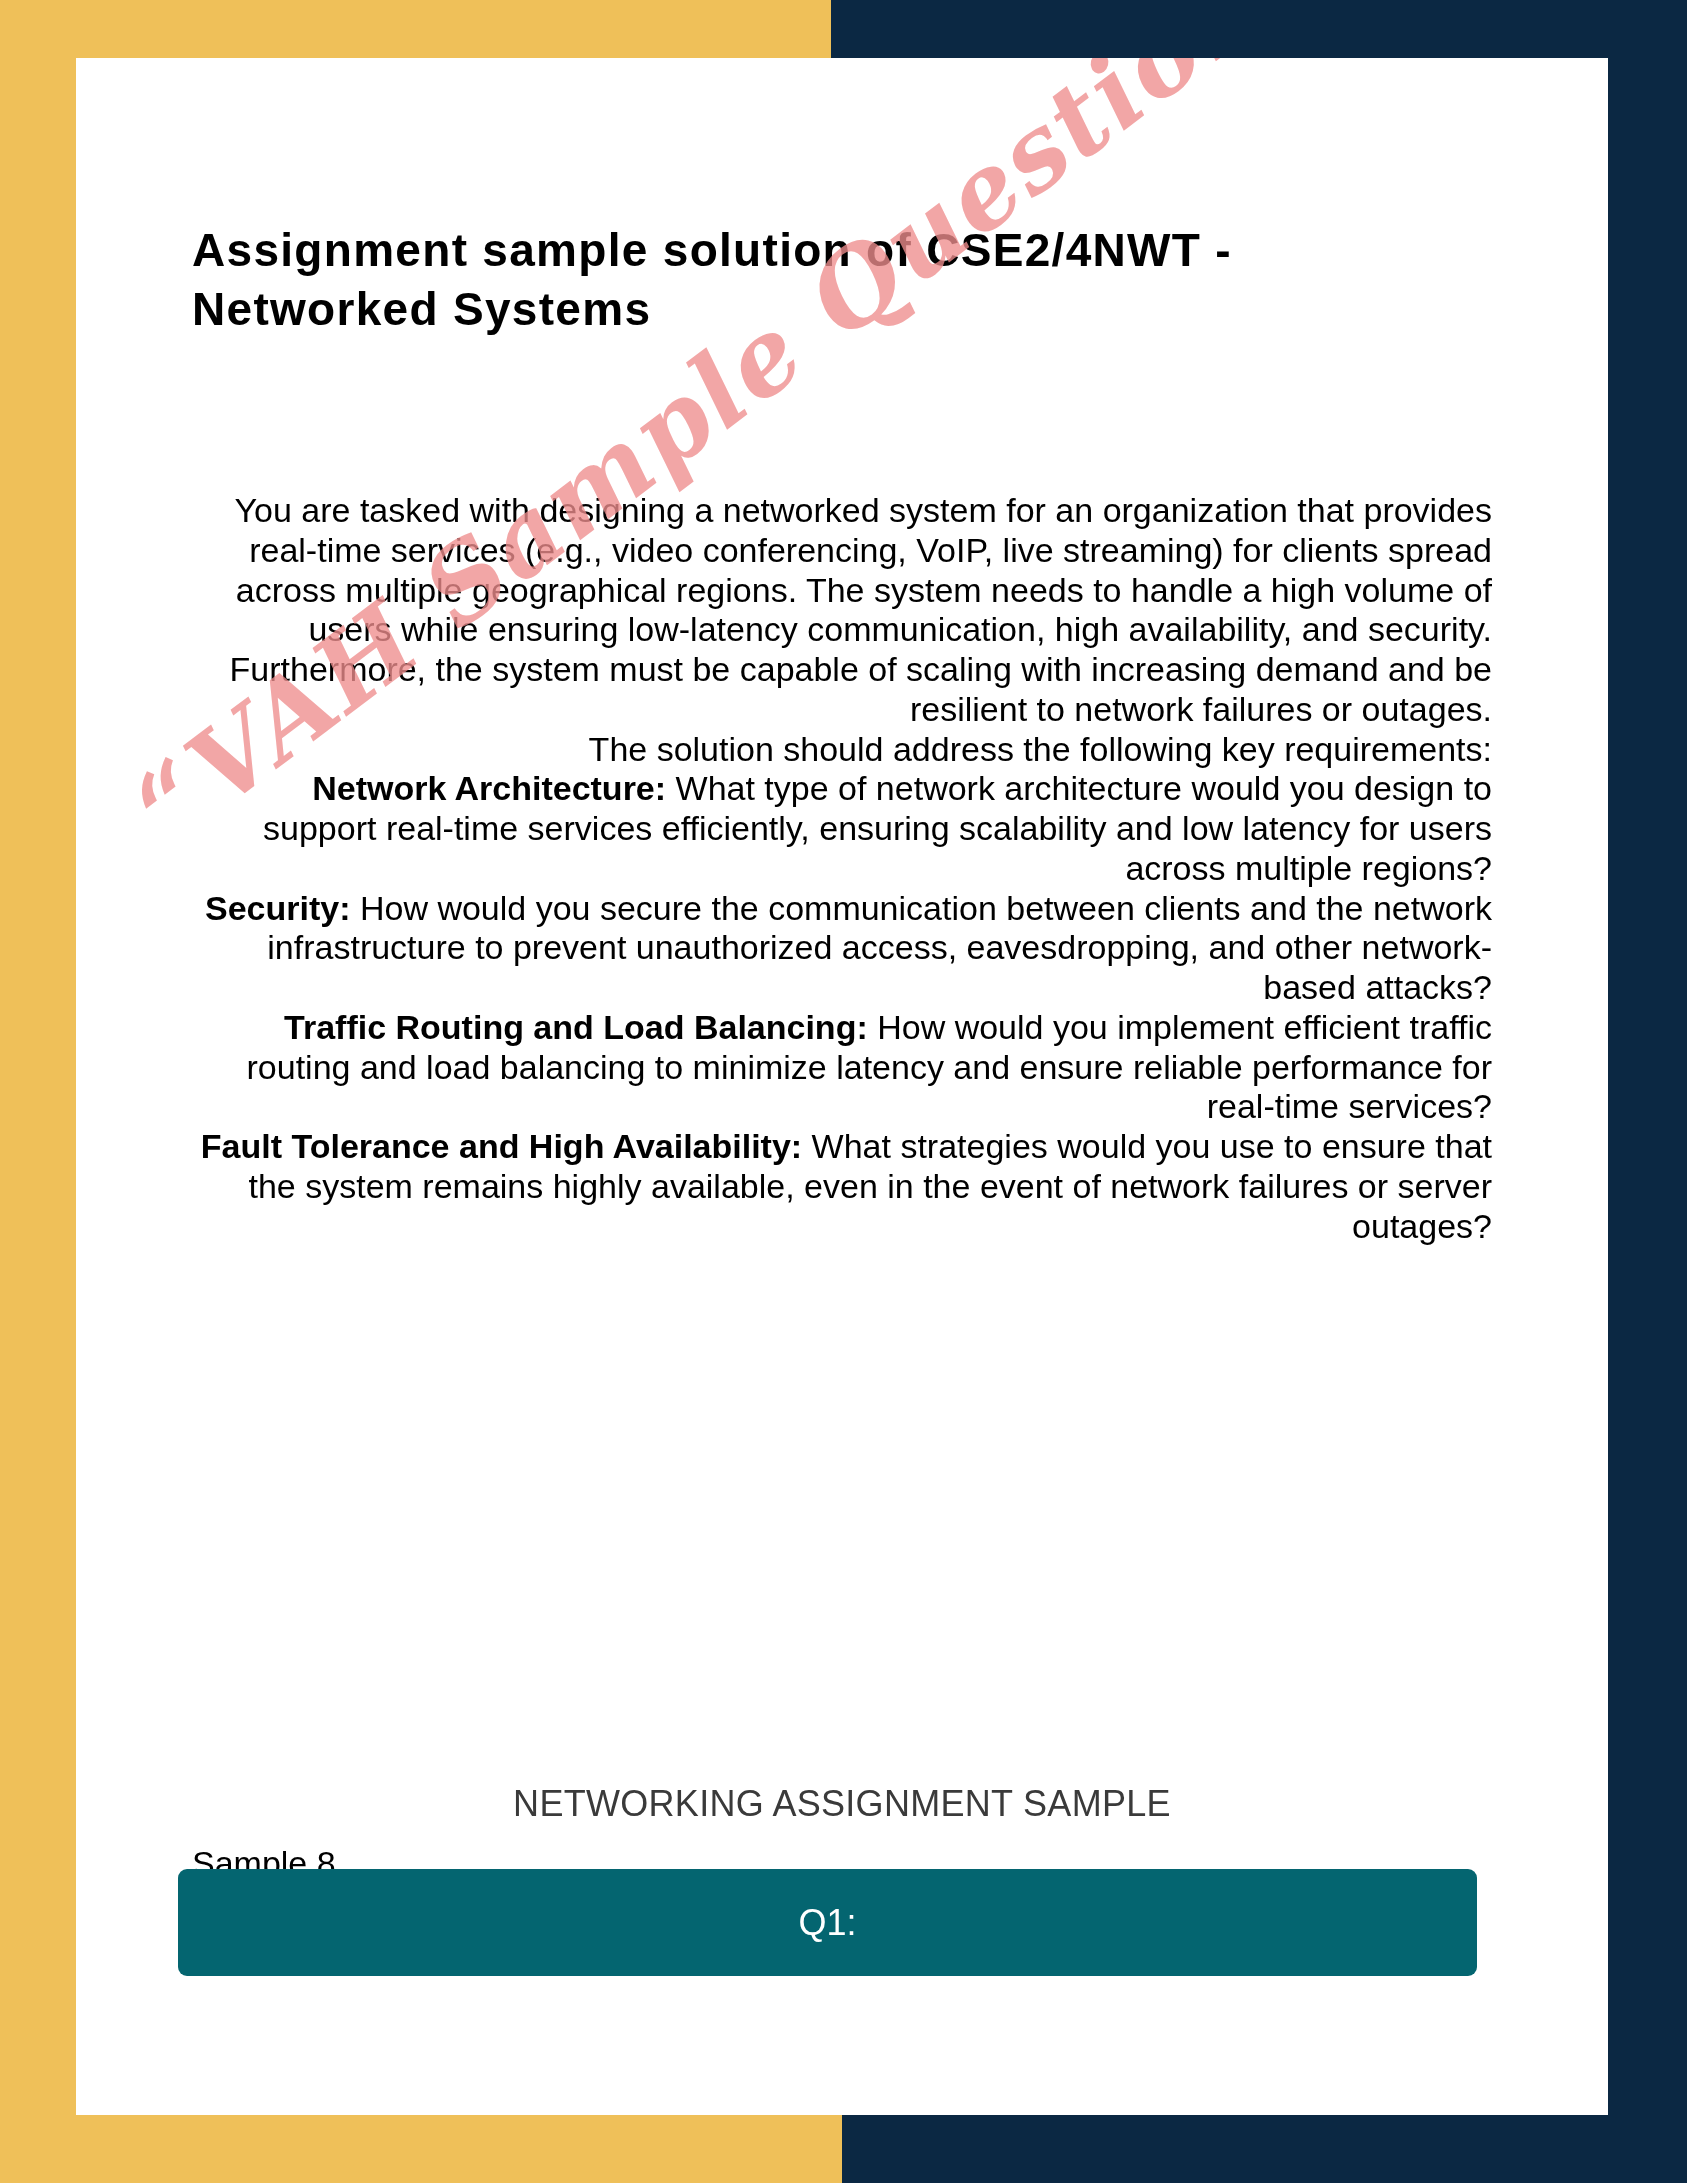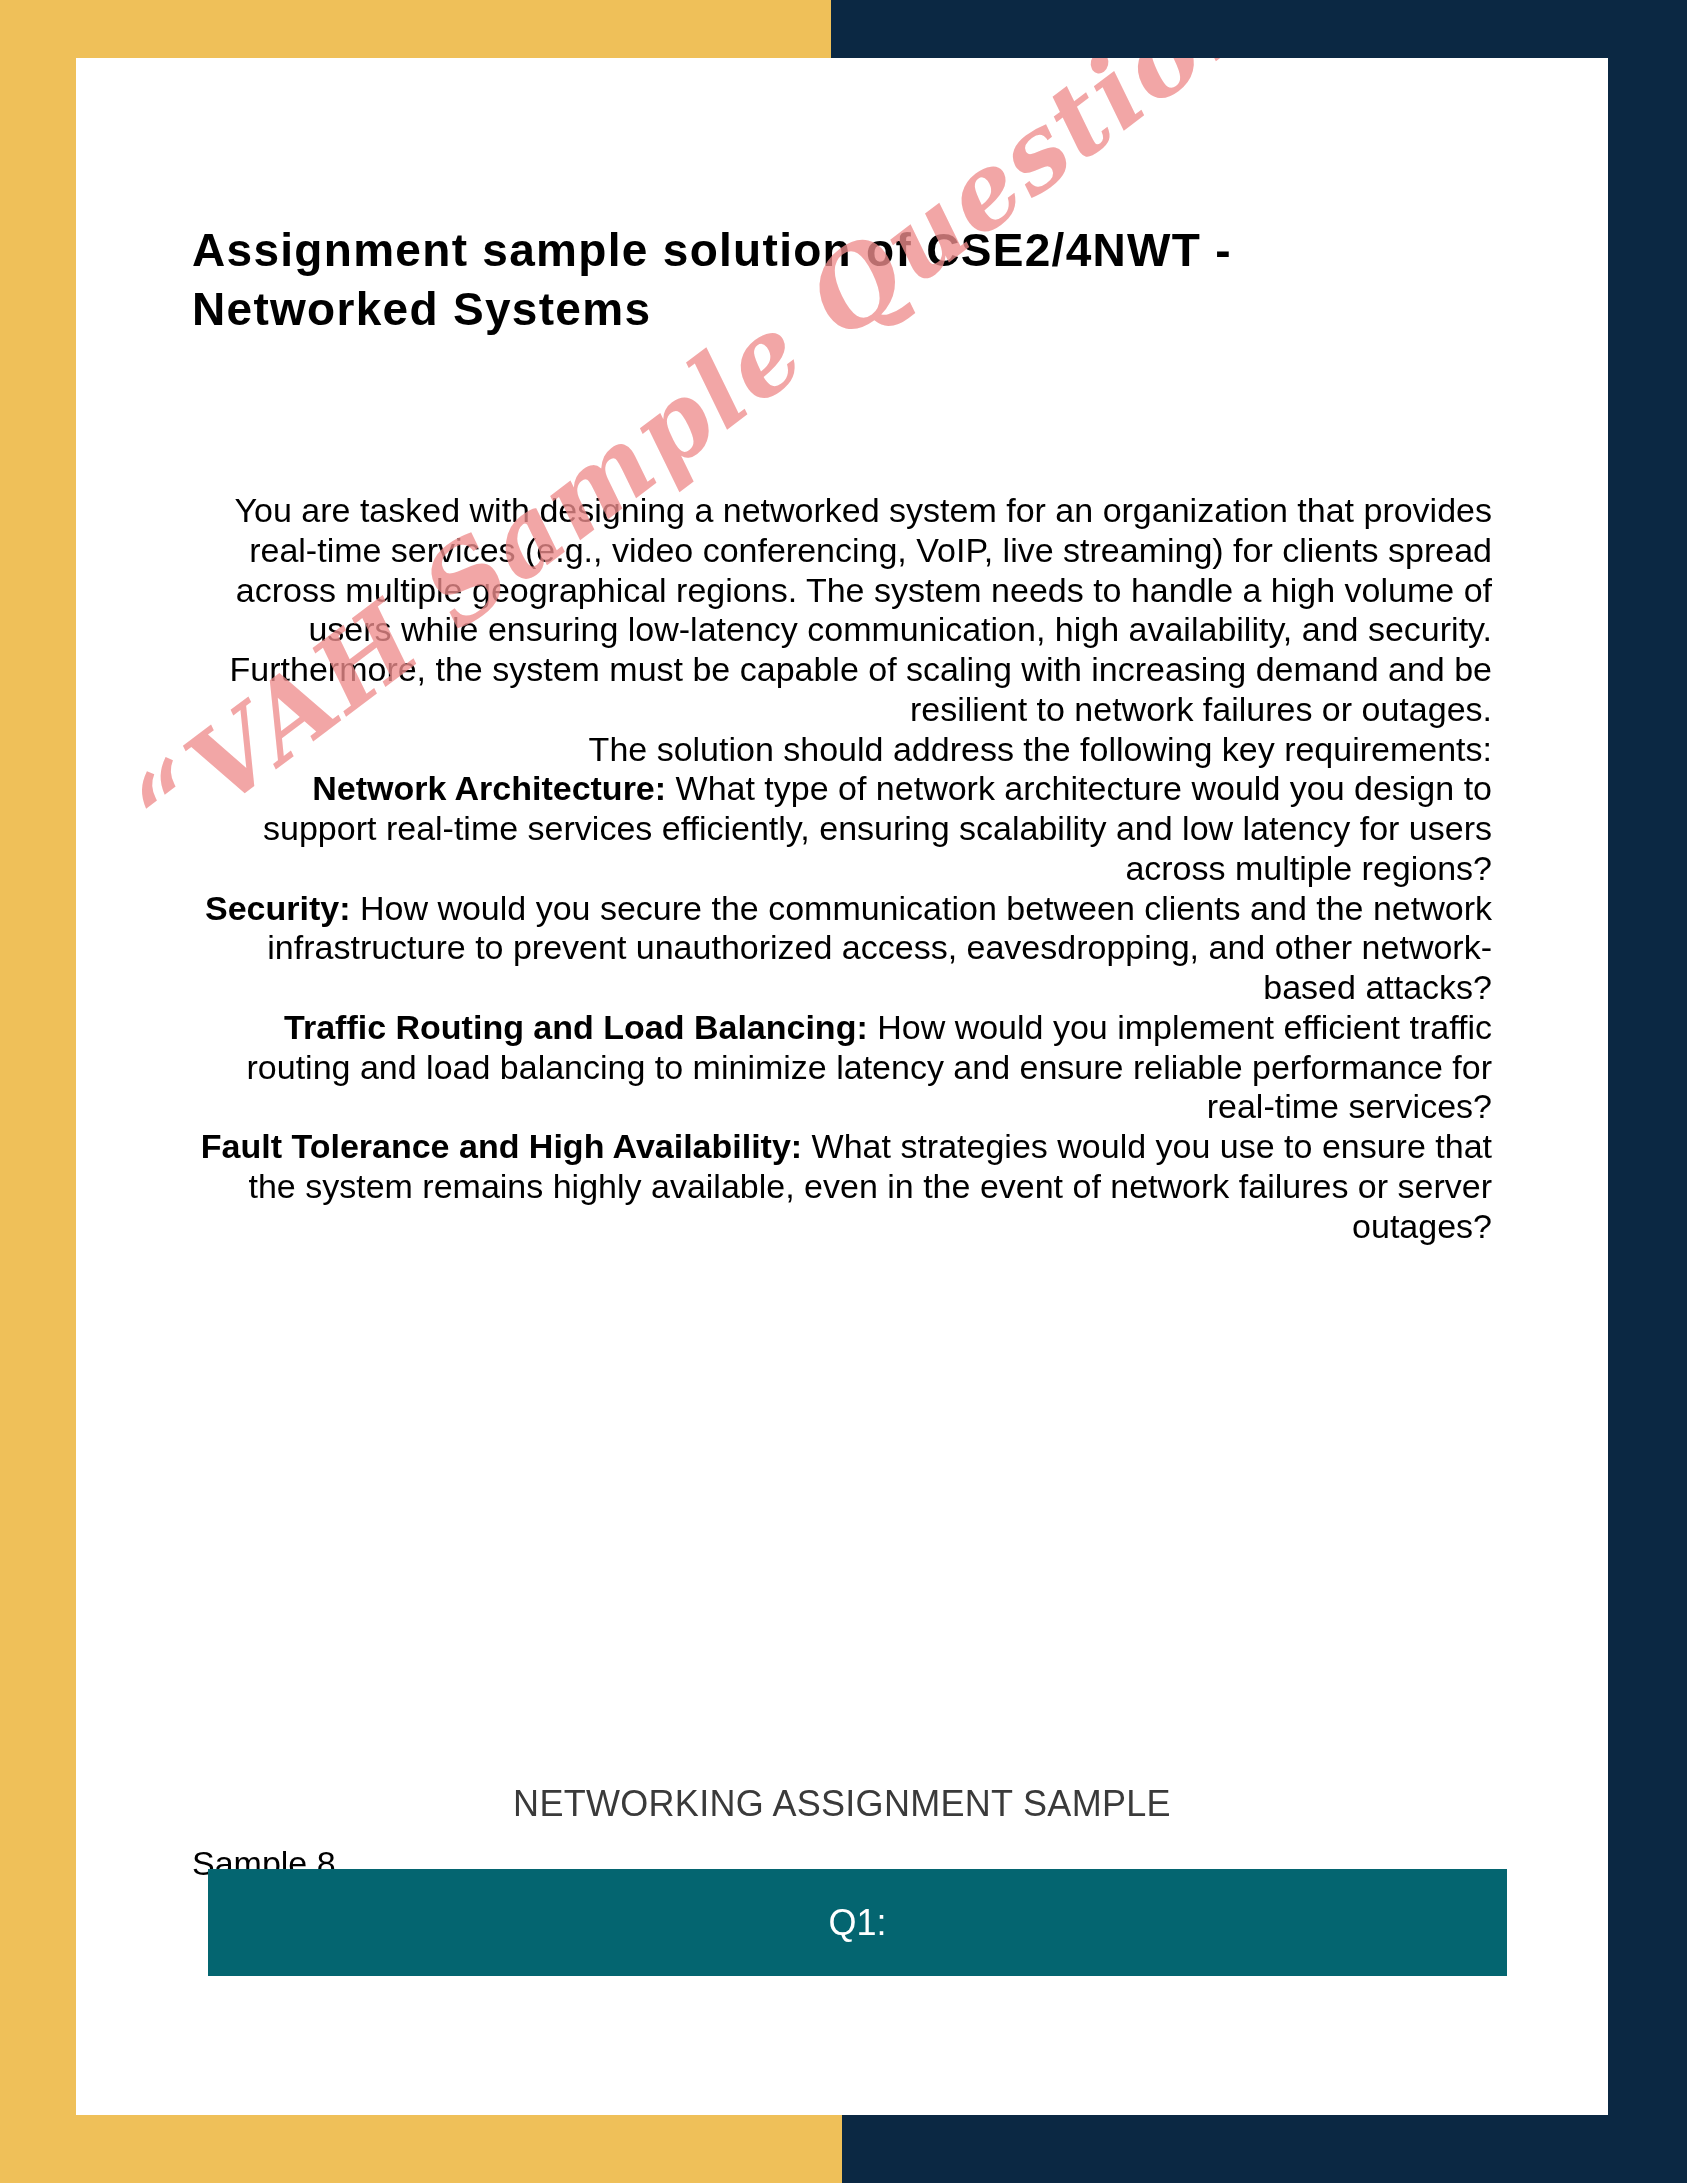--- a/index.html
+++ b/index.html
@@ -121,28 +121,29 @@
     position: absolute;
     left: 116px;
     top: 1786px;
     font-size: 34px;
     color: #000000;
   }
 
   
   #question-bar {
     position: absolute;
-    left: 132px;
+    left: 102px;
     top: 1811px;
     width: 1299px;
     height: 107px;
     background: #046570;
     display: flex;
     align-items: center;
     justify-content: center;
+    border-radius: 9px;
   }
   #question-bar-label {
     color: #ffffff;
     font-size: 36px;
     line-height: 1;
   }
 
   
   #watermark {
     position: absolute;

